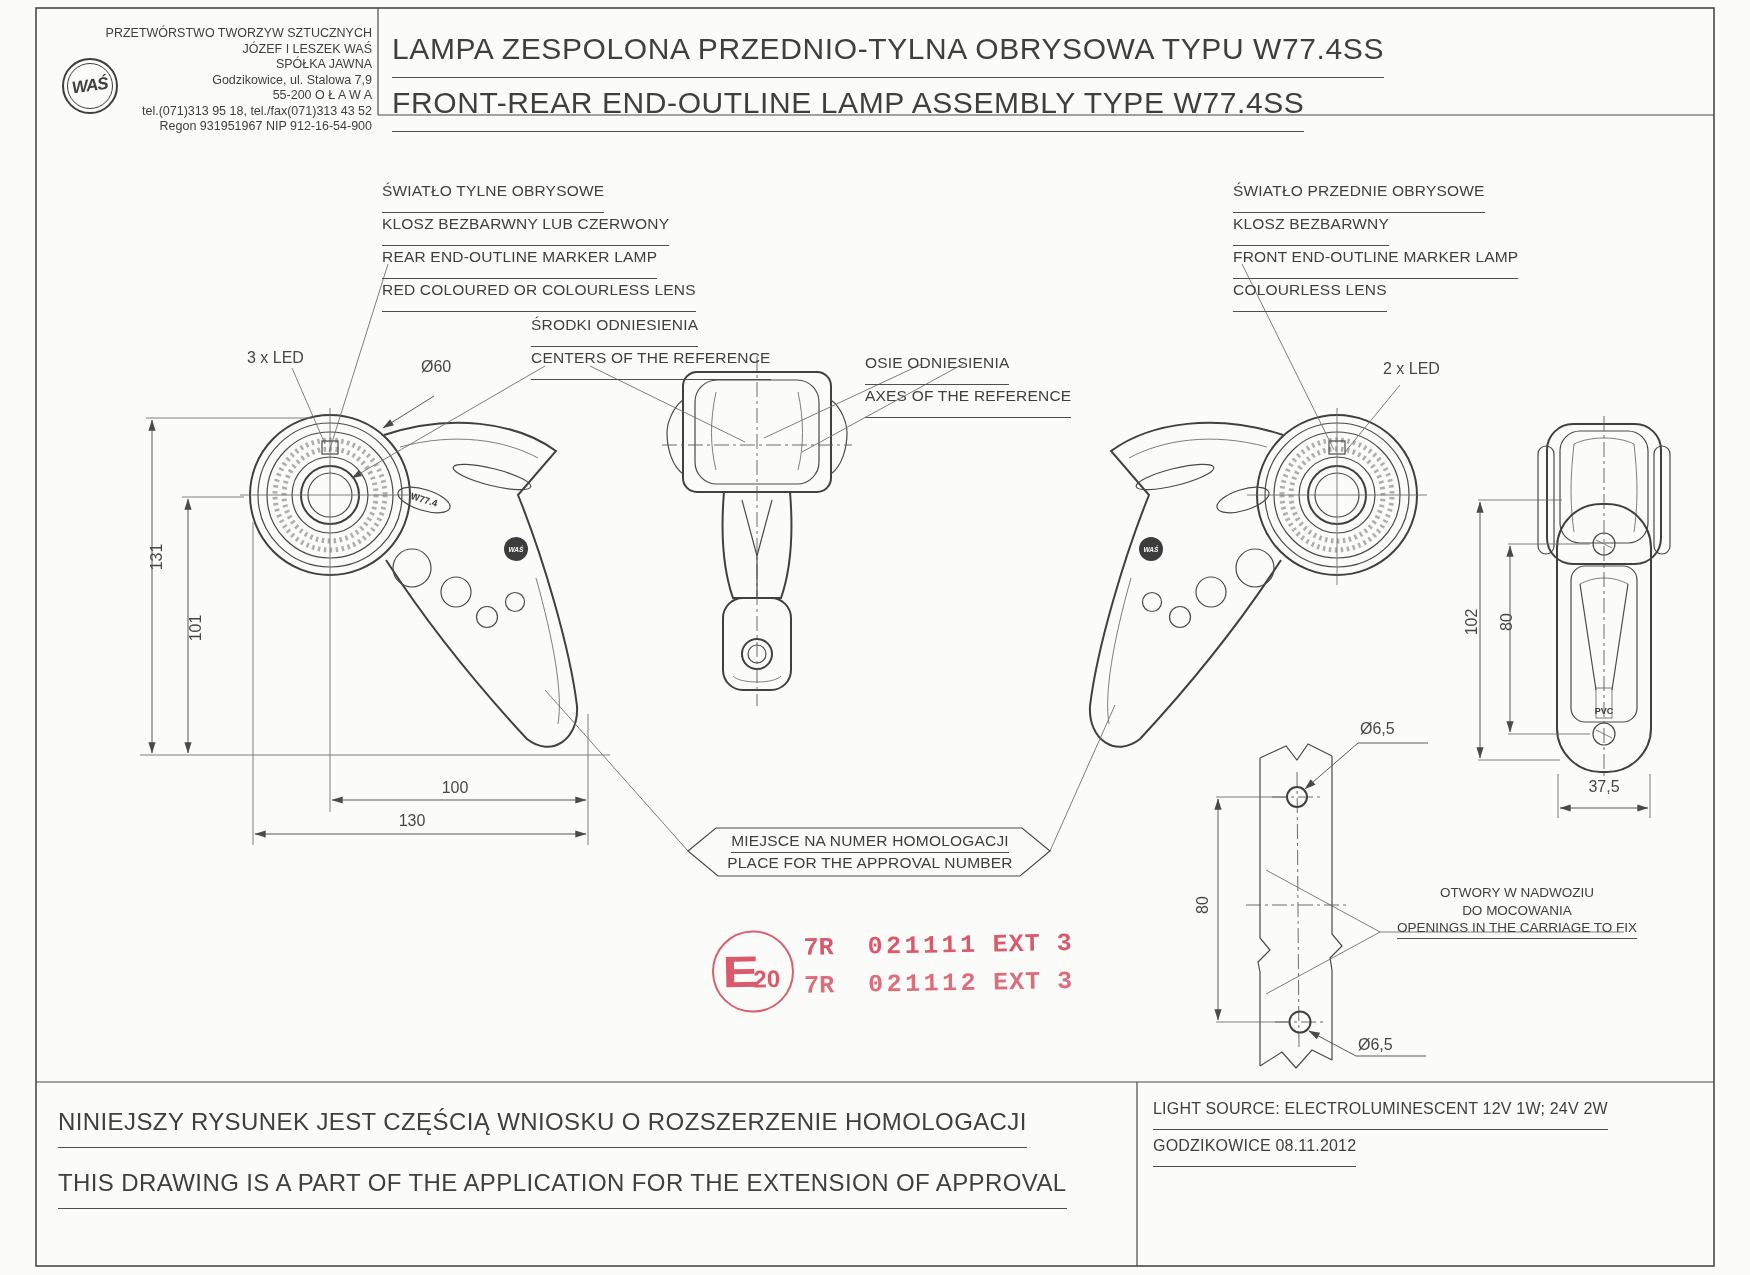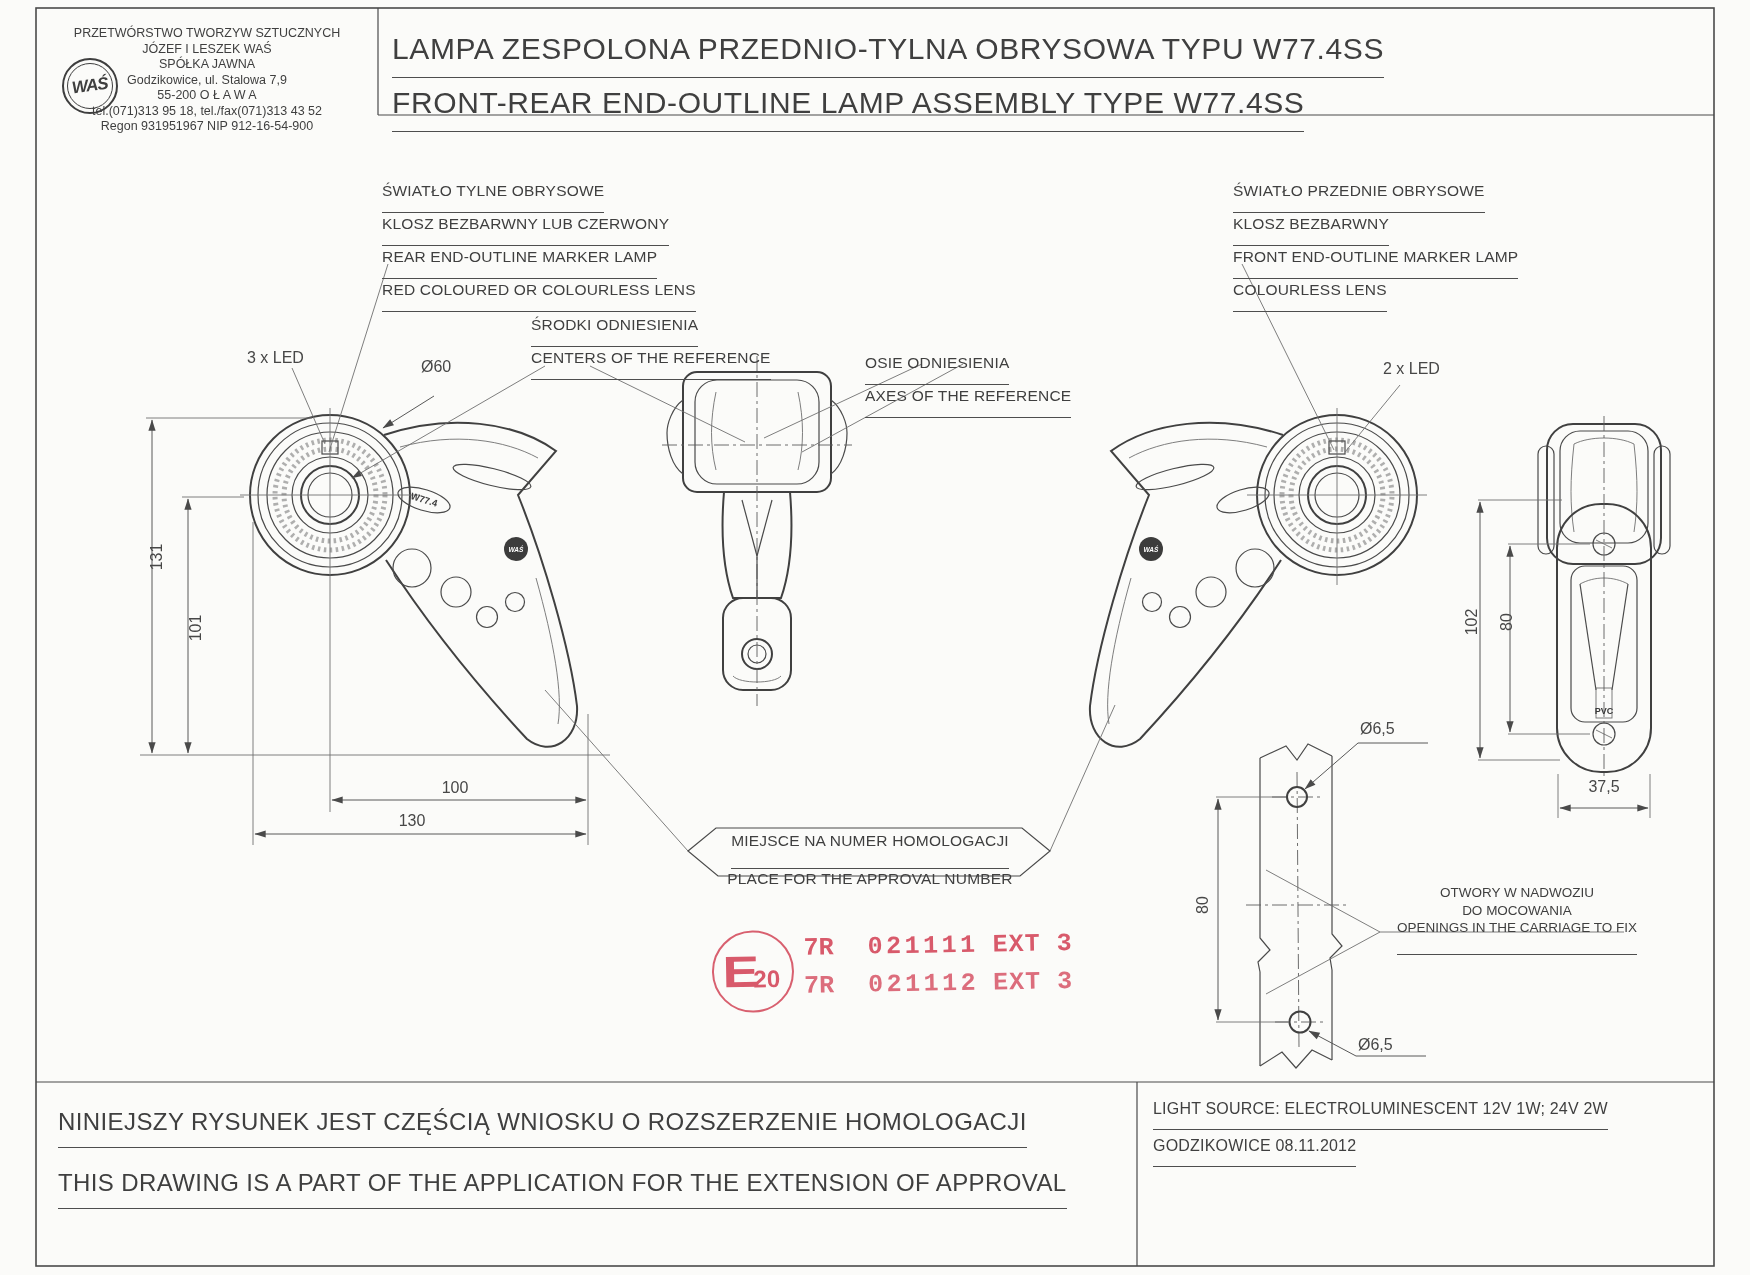--- a/index.html
+++ b/index.html
@@ -3,29 +3,29 @@
 <meta charset="utf-8">
 <style>
   html,body { margin:0; padding:0; background:#e8e8e6; }
   .page { position:relative; width:1750px; height:1275px; background:#fbfbf9;
           font-family:"Liberation Sans", sans-serif; color:#3f3f3f; overflow:hidden; }
   .abs { position:absolute; }
   svg.canvas { position:absolute; left:0; top:0; }
 
   
   .u    { display:table; border-bottom:1.4px solid #4e4e4e; padding-bottom:11px; }
-  .cu   { display:table; border-bottom:1.4px solid #4e4e4e; padding-bottom:17px; margin:0 auto; }
+  .cu   { display:table; border-bottom:1.4px solid #4e4e4e; padding-bottom:1px; margin:0 auto; }
   .callout      { font-size:15.5px; line-height:20px; letter-spacing:.2px; white-space:nowrap;text-align:center; }
   .callout .u   { margin-bottom:1px; }
   .dimlbl  { font-size:16px; white-space:nowrap; color:#474747; }
   .rot     { transform:rotate(-90deg); transform-origin:center center; }
   .ctr     { text-align:center; }
 
   
-  .company { width:330px; text-align:center; font-size:12.5px; line-height:15.5px; white-space:nowrap; }
+  .company { width:330px; text-align:right; font-size:12.5px; line-height:15.5px; white-space:nowrap; }
   .logo { width:56px; height:56px; border:2.6px solid #3e3e3e; border-radius:50%;
           display:flex; align-items:center; justify-content:center; box-sizing:border-box; }
   .logo-inner { width:46px; height:46px; border:1.4px solid #3e3e3e; border-radius:50%;
           display:flex; align-items:center; justify-content:center; box-sizing:border-box; }
   .logo-txt { font-size:17px; font-weight:bold; font-style:italic; letter-spacing:-1px; transform:rotate(-8deg); }
 
   
   .title-line { font-size:30px; letter-spacing:.6px; white-space:nowrap; }
 
   

